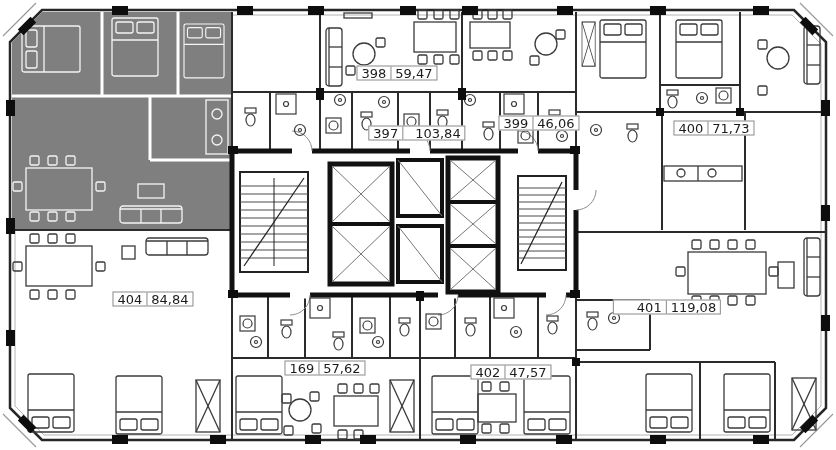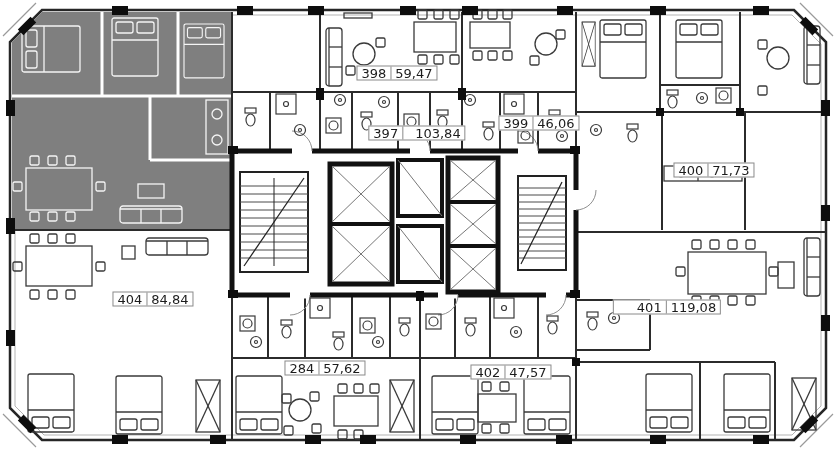--- a/index.html
+++ b/index.html
@@ -350,34 +350,34 @@
   <span class="u-area">103,84</span>
 </div>
 <div class="unit-label" style="left:397px;top:73px;">
   <span class="u-num">398</span>
   <span class="u-area">59,47</span>
 </div>
 <div class="unit-label" style="left:539px;top:79px;margin-top:44px;">
   <span class="u-num">399</span>
   <span class="u-area">46,06</span>
 </div>
-<div class="unit-label" style="left:714px;top:128px;margin-top:42px;">
+<div class="unit-label" style="left:714px;top:128px;">
   <span class="u-num">400</span>
   <span class="u-area">71,73</span>
 </div>
 <div class="unit-label" style="left:667px;top:307px;padding-left:19px;">
   <span class="u-num">401</span>
   <span class="u-area">119,08</span>
 </div>
 <div class="unit-label" style="left:511px;top:372px;">
   <span class="u-num">402</span>
   <span class="u-area">47,57</span>
 </div>
 <div class="unit-label" style="left:325px;top:368px;">
-  <span class="u-num">284</span>
+  <span class="u-num">169</span>
   <span class="u-area">57,62</span>
 </div>
 <div class="unit-label" style="left:153px;top:299px;">
   <span class="u-num">404</span>
   <span class="u-area">84,84</span>
 </div>
 
 </div>
 
 </body></html>

